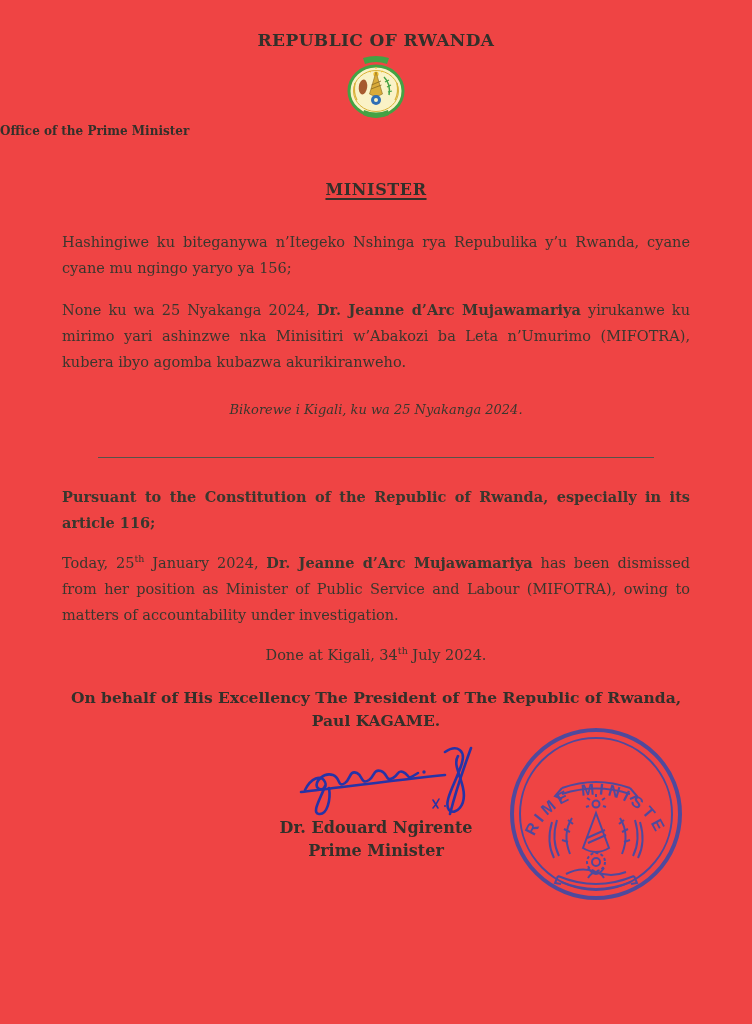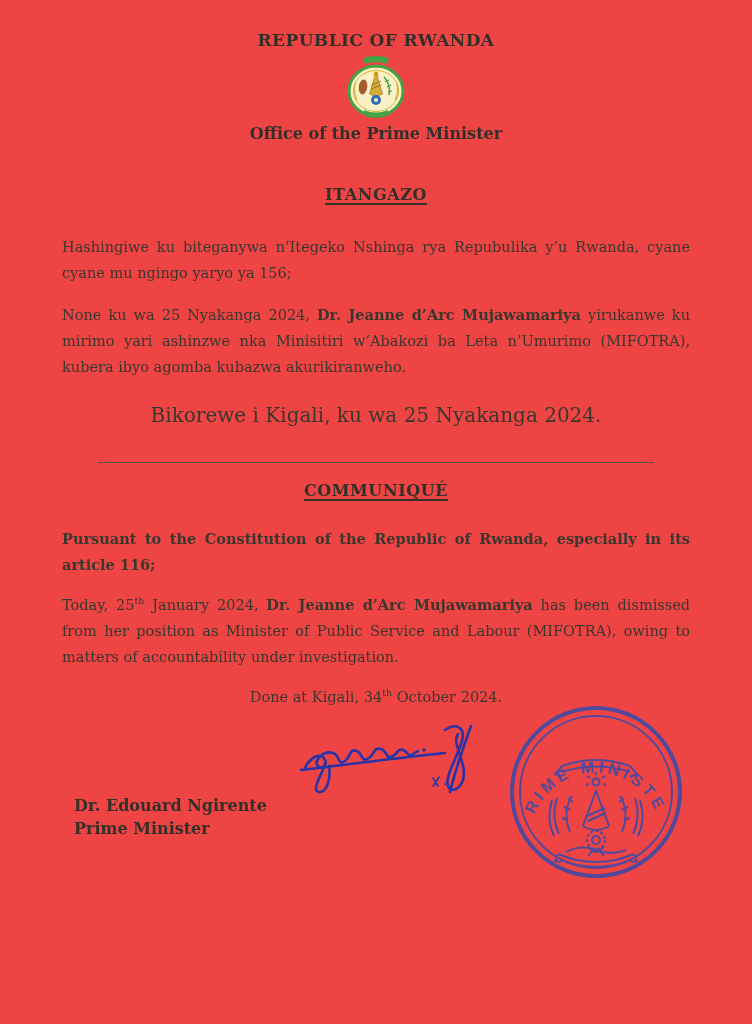--- a/index.html
+++ b/index.html
@@ -7,38 +7,38 @@
   body { font-family:"DejaVu Serif", serif; }
   .page {
     position:relative; width:752px; height:1024px; margin:0 auto;
     background:#ef4444; color:#3a372e; overflow:hidden;
   }
   .content { padding:0 62px; }
   .center { text-align:center; }
   .republic { padding-top:30px; text-align:center; font-weight:bold;
               font-size:17px; letter-spacing:.4px; color:#33302a; }
   .emblem { display:block; margin:5px auto 0; }
-  .office { margin-top:3px; text-align:center; font-weight:bold; font-size:16px; color:#33302a; }
+  .office { margin-top:3px; text-align:left; font-weight:bold; font-size:12px; color:#33302a; }
   .doc-heading { margin-top:42px; text-align:center; font-weight:bold; font-size:16px;
        letter-spacing:.6px; color:#33302a; text-decoration:underline;
        text-underline-offset:3px; text-decoration-thickness:1.5px; }
   .para { font-size:14.5px; line-height:26px; text-align:justify; }
   .p1 { margin-top:30px; }
   .p2 { margin-top:16px; }
-  .dateline1 { margin-top:22px; font-size:20px; line-height:26px; }
+  .dateline1 { margin-top:22px; font-size:13px; line-height:26px;font-style:italic; }
   .divider { margin:34px auto 0; width:556px; border:none; border-top:1.6px solid #56534a; }
   .communique { margin-top:18px; }
   .ep1 { margin-top:26px;font-weight:bold; }
   .ep2 { margin-top:14px; }
   .dateline2 { margin-top:14px; font-size:14.5px; line-height:26px; }
   .onbehalf { margin-top:18px; font-weight:bold; font-size:15.5px; line-height:23px; color:#33302a; }
   sup.ord { font-size:9.5px; vertical-align:6px; line-height:0; }
   .sig-area { position:relative; height:310px; }
   .signature-svg { position:absolute; left:233px; top:10px; }
-  .signer { position:absolute; top:84px; left:12px; width:628px; text-align:left;
+  .signer { position:absolute; top:84px; left:0; width:628px; text-align:center;
             font-weight:bold; font-size:16px; line-height:23px; color:#33302a; }
   .stamp-svg { position:absolute; left:446px; top:-6px; opacity:.82; }
   .stamp-text { font-family:"Liberation Sans", sans-serif; font-weight:bold;
                 font-size:16px; letter-spacing:4px; }
 </style>
 </head>
 <body>
 
 <div class="page">
 
@@ -59,38 +59,38 @@
     <path d="M53,27 l4,-2 M55,32 l4,-2 M56,37 l4,-1" stroke="#44a244" stroke-width="1.2" fill="none"></path>
     <path d="M23,28 q-2,10 2,17 M65,28 q2,10 -2,17" stroke="#d9b23a" stroke-width="1.4" fill="none"></path>
     <circle cx="44" cy="45" r="5" fill="#2f6fb5"></circle>
     <circle cx="44" cy="45" r="2" fill="#faf2c6"></circle>
     <path d="M31,60 Q44,66 57,60 L56,55 Q44,60 32,55 Z" fill="#44a244"></path>
   </svg>
 
   <div class="office">Office of the Prime Minister</div>
 
   <div class="content">
-    <h2 class="doc-heading">ITANGAZO</h2>
+    <h2 class="doc-heading">MINISTER</h2>
 
     <p class="para p1">Hashingiwe ku biteganywa n’Itegeko Nshinga rya Repubulika y’u Rwanda, cyane cyane mu ngingo yaryo ya 156;</p>
 
     <p class="para p2"><span>None ku wa 25 Nyakanga 2024, </span><strong>Dr. Jeanne d’Arc Mujawamariya</strong><span> yirukanwe ku mirimo yari ashinzwe nka Minisitiri w’Abakozi ba Leta n’Umurimo (MIFOTRA), kubera ibyo agomba kubazwa akurikiranweho.</span></p>
 
     <p class="center dateline1">Bikorewe i Kigali, ku wa 25 Nyakanga 2024.</p>
 
     <hr class="divider">
 
-    <h2 class="doc-heading communique">COMMUNIQUÉ</h2>
 
     <p class="para ep1">Pursuant to the Constitution of the Republic of Rwanda, especially in its article 116;</p>
 
     <p class="para ep2"><span>Today, 25</span><sup class="ord">th</sup><span> January 2024, </span><strong>Dr. Jeanne d’Arc Mujawamariya</strong><span> has been dismissed from her position as Minister of Public Service and Labour (MIFOTRA), owing to matters of accountability under investigation.</span></p>
 
-    <p class="center dateline2"><span>Done at Kigali, 34</span><sup class="ord">th</sup><span> October 2024.</span></p>
+    <p class="center dateline2"><span>Done at Kigali, 34</span><sup class="ord">th</sup><span> July 2024.</span></p>
 
+    <p class="center onbehalf"><span>On behalf of His Excellency The President of The Republic of Rwanda,</span><br><span>Paul KAGAME.</span></p>
 
     <div class="sig-area">
 
       <svg class="signature-svg" width="200" height="78" viewBox="0 0 200 78" fill="none" stroke="#2733a6" stroke-width="2.6" stroke-linecap="round" stroke-linejoin="round">
         <path d="M6,50 C40,46 110,37 150,33"></path>
         <path d="M10,48 C16,36 26,32 30,40 C33,46 25,50 22,45 C20,40 28,30 38,33 C46,36 42,46 50,41 C56,37 54,28 62,31 C68,34 66,43 74,38 C80,34 78,27 86,29 C93,31 90,40 98,36 C104,33 102,28 108,30 C114,32 112,38 118,34 L123,31"></path>
         <path d="M30,44 C26,56 16,71 24,72 C32,73 36,58 34,46"></path>
         <circle cx="129" cy="30" r="1.7" fill="#2733a6" stroke="none"></circle>
         <path d="M150,10 C162,2 172,8 166,24 C160,42 148,60 154,68 C160,74 172,64 168,46 C165,32 158,22 163,14"></path>
         <path d="M176,6 C168,28 160,52 155,72"></path>

